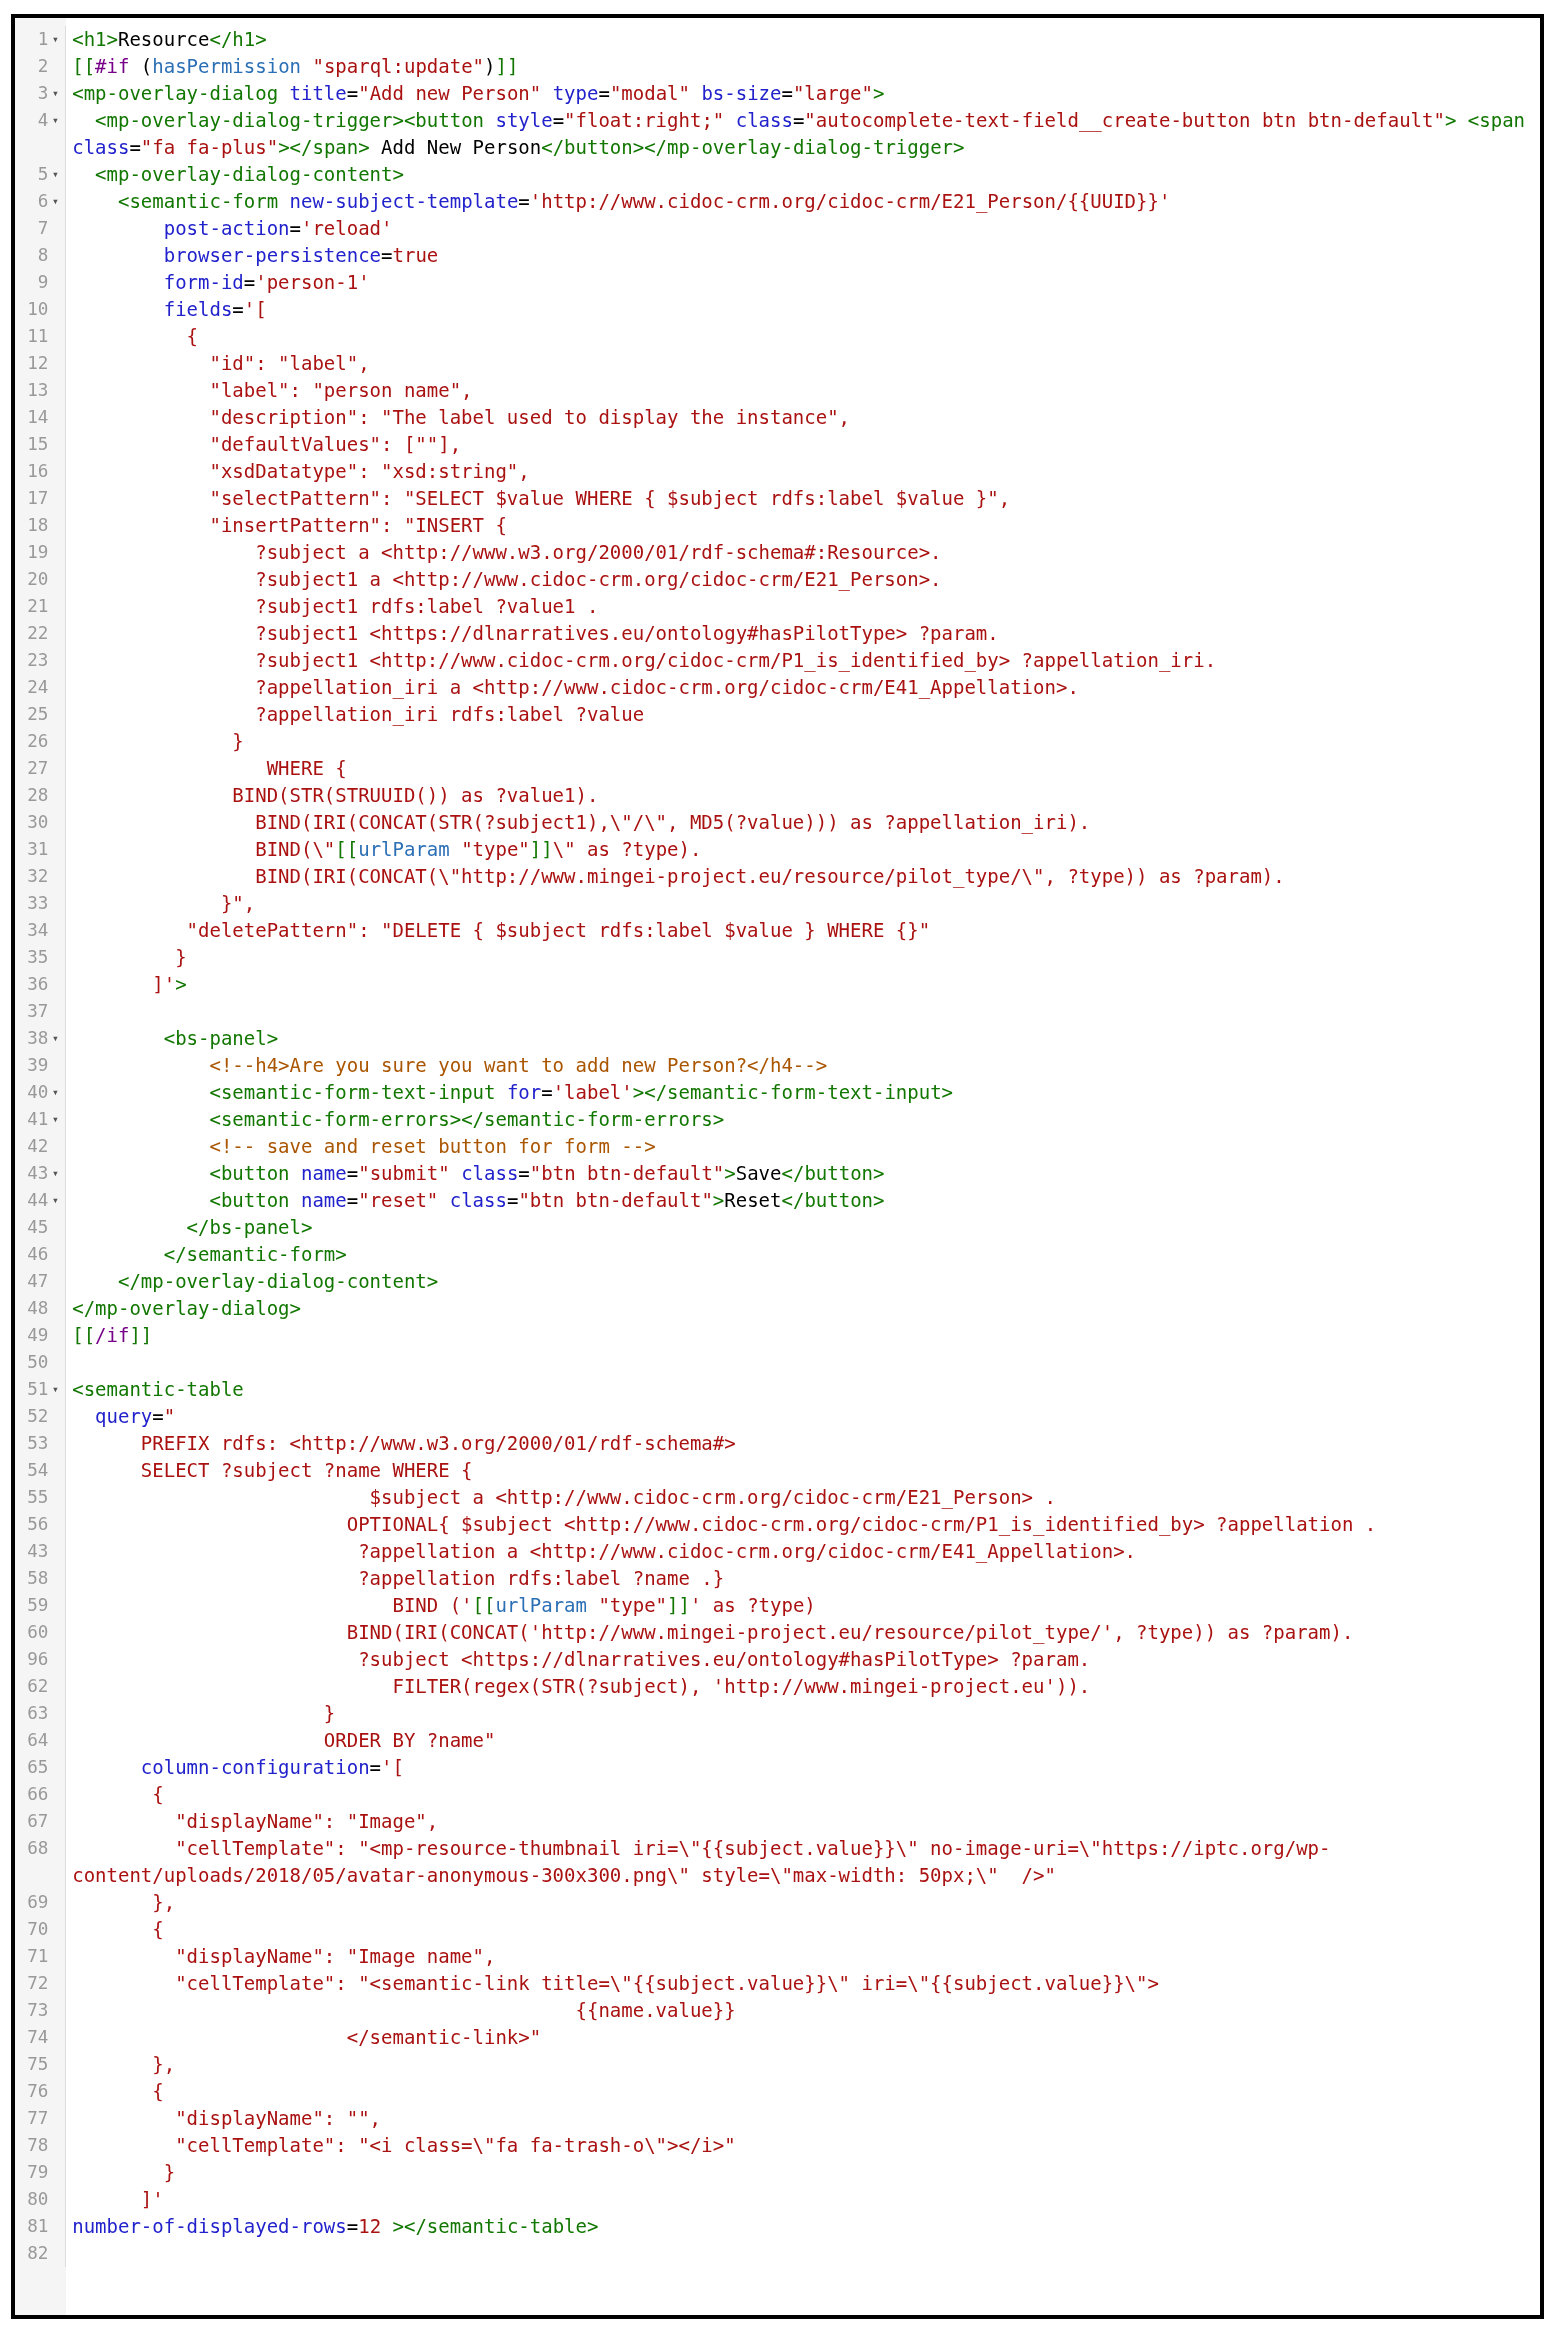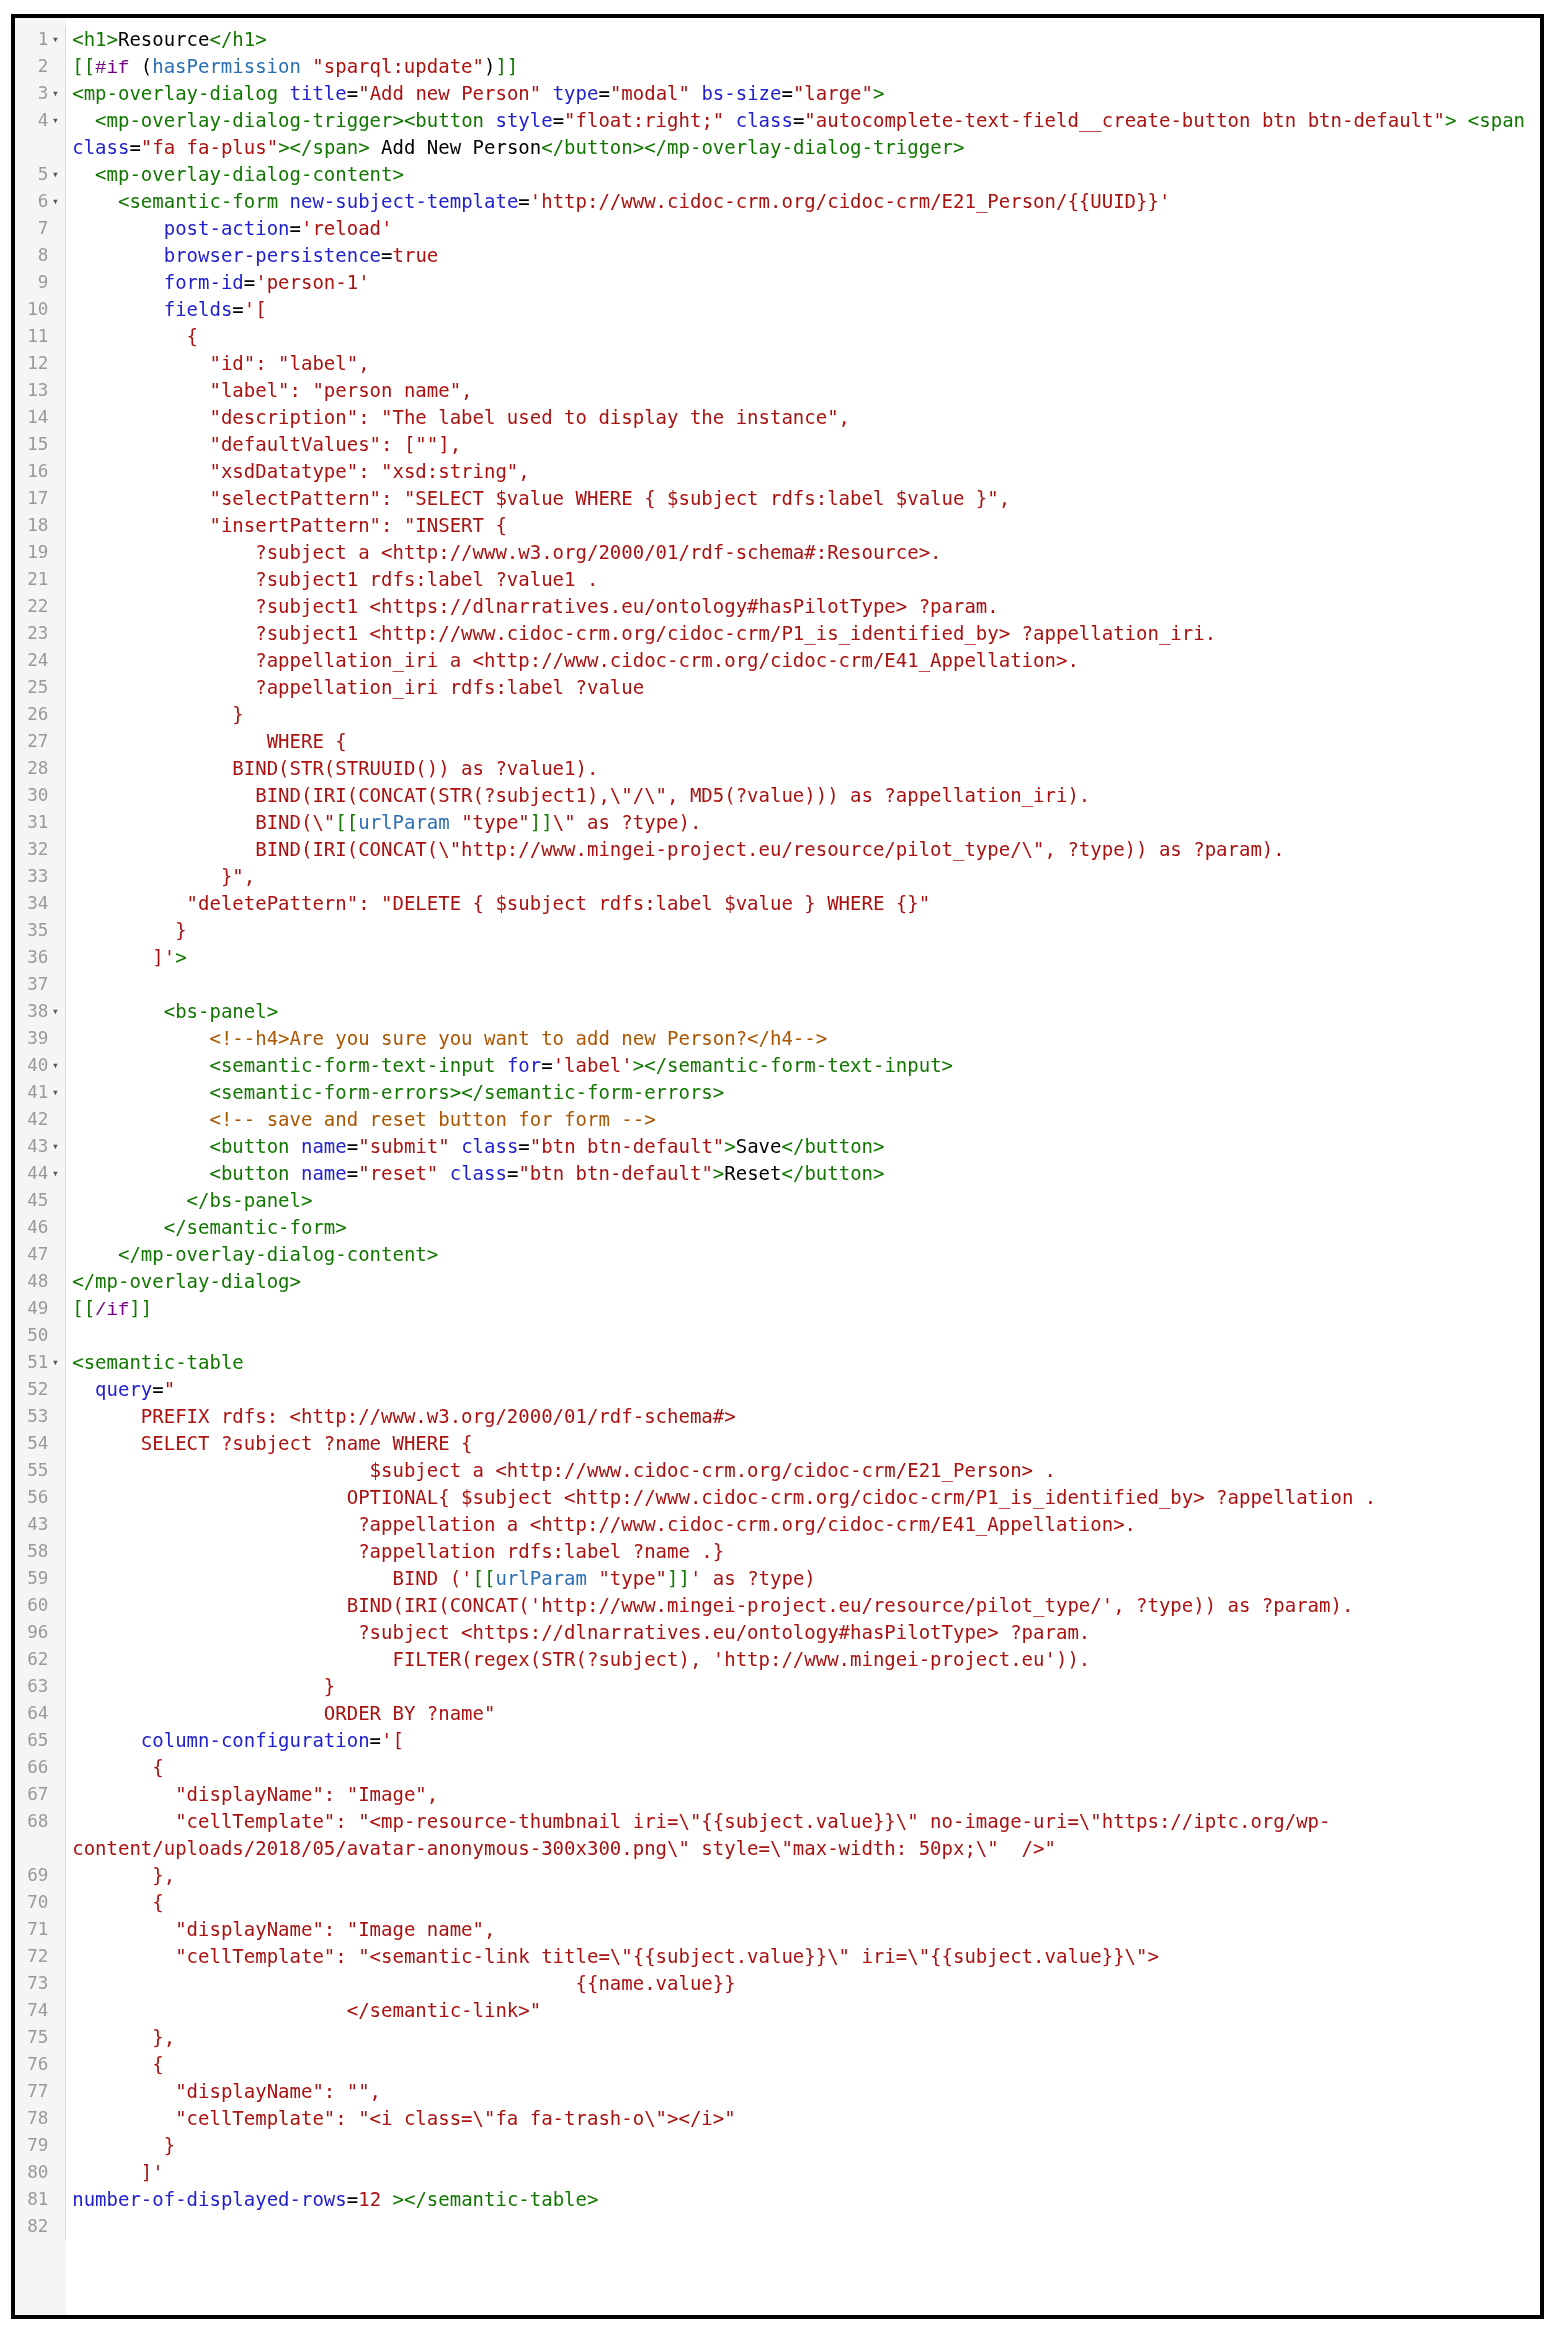--- a/index.html
+++ b/index.html
@@ -57,21 +57,21 @@
     font-size: 19px;
     line-height: 27px;
     color: var(--text, #000000);
     overflow: hidden;
   }
   .tok-t { color: var(--tag, #117700); }
   .tok-a { color: var(--attr, #2222cc); }
   .tok-s { color: var(--str, #aa1111); }
   .tok-x { color: var(--text, #000000); }
   .tok-c { color: var(--comment, #aa5500); }
-  .tok-k { color: var(--keyword, #770088); font-family: Liberation Mono, monospace; }
+  .tok-k { color: var(--keyword, #770088); }
   .tok-v { color: var(--variable, #2b6fb5); }
 </style>
 </head>
 <body>
 
 <div class="editor-frame">
   <div class="editor-scroll" id="editor-body">
       <div class="row"><div class="gutter-cell"><span class="lnum">1</span><span class="fold">▾</span></div><div class="code"><span class="tok-t">&lt;h1&gt;</span><span class="tok-x">Resource</span><span class="tok-t">&lt;/h1&gt;</span></div></div>
       <div class="row"><div class="gutter-cell"><span class="lnum">2</span><span class="fold"></span></div><div class="code"><span class="tok-t">[[</span><span class="tok-k">#if</span><span class="tok-x"> (</span><span class="tok-v">hasPermission</span><span class="tok-x"> </span><span class="tok-s">"sparql:update"</span><span class="tok-x">)</span><span class="tok-t">]]</span></div></div>
       <div class="row"><div class="gutter-cell"><span class="lnum">3</span><span class="fold">▾</span></div><div class="code"><span class="tok-t">&lt;mp-overlay-dialog</span><span class="tok-a"> title</span><span class="tok-x">=</span><span class="tok-s">"Add new Person"</span><span class="tok-a"> type</span><span class="tok-x">=</span><span class="tok-s">"modal"</span><span class="tok-a"> bs-size</span><span class="tok-x">=</span><span class="tok-s">"large"</span><span class="tok-t">&gt;</span></div></div>
@@ -85,20 +85,21 @@
       <div class="row"><div class="gutter-cell"><span class="lnum">10</span><span class="fold"></span></div><div class="code"><span class="tok-a">        fields</span><span class="tok-x">=</span><span class="tok-s">'[</span></div></div>
       <div class="row"><div class="gutter-cell"><span class="lnum">11</span><span class="fold"></span></div><div class="code"><span class="tok-s">          {</span></div></div>
       <div class="row"><div class="gutter-cell"><span class="lnum">12</span><span class="fold"></span></div><div class="code"><span class="tok-s">            "id": "label",</span></div></div>
       <div class="row"><div class="gutter-cell"><span class="lnum">13</span><span class="fold"></span></div><div class="code"><span class="tok-s">            "label": "person name",</span></div></div>
       <div class="row"><div class="gutter-cell"><span class="lnum">14</span><span class="fold"></span></div><div class="code"><span class="tok-s">            "description": "The label used to display the instance",</span></div></div>
       <div class="row"><div class="gutter-cell"><span class="lnum">15</span><span class="fold"></span></div><div class="code"><span class="tok-s">            "defaultValues": [""],</span></div></div>
       <div class="row"><div class="gutter-cell"><span class="lnum">16</span><span class="fold"></span></div><div class="code"><span class="tok-s">            "xsdDatatype": "xsd:string",</span></div></div>
       <div class="row"><div class="gutter-cell"><span class="lnum">17</span><span class="fold"></span></div><div class="code"><span class="tok-s">            "selectPattern": "SELECT $value WHERE { $subject rdfs:label $value }",</span></div></div>
       <div class="row"><div class="gutter-cell"><span class="lnum">18</span><span class="fold"></span></div><div class="code"><span class="tok-s">            "insertPattern": "INSERT {</span></div></div>
       <div class="row"><div class="gutter-cell"><span class="lnum">19</span><span class="fold"></span></div><div class="code"><span class="tok-s">                ?subject a &lt;http://www.w3.org/2000/01/rdf-schema#:Resource&gt;.</span></div></div>
+      <div class="row"><div class="gutter-cell"><span class="lnum">20</span><span class="fold"></span></div><div class="code"><span class="tok-s">                ?subject1 a &lt;http://www.cidoc-crm.org/cidoc-crm/E21_Person&gt;.</span></div></div>
       <div class="row"><div class="gutter-cell"><span class="lnum">21</span><span class="fold"></span></div><div class="code"><span class="tok-s">                ?subject1 rdfs:label ?value1 .</span></div></div>
       <div class="row"><div class="gutter-cell"><span class="lnum">22</span><span class="fold"></span></div><div class="code"><span class="tok-s">                ?subject1 &lt;https://dlnarratives.eu/ontology#hasPilotType&gt; ?param.</span></div></div>
       <div class="row"><div class="gutter-cell"><span class="lnum">23</span><span class="fold"></span></div><div class="code"><span class="tok-s">                ?subject1 &lt;http://www.cidoc-crm.org/cidoc-crm/P1_is_identified_by&gt; ?appellation_iri.</span></div></div>
       <div class="row"><div class="gutter-cell"><span class="lnum">24</span><span class="fold"></span></div><div class="code"><span class="tok-s">                ?appellation_iri a &lt;http://www.cidoc-crm.org/cidoc-crm/E41_Appellation&gt;.</span></div></div>
       <div class="row"><div class="gutter-cell"><span class="lnum">25</span><span class="fold"></span></div><div class="code"><span class="tok-s">                ?appellation_iri rdfs:label ?value</span></div></div>
       <div class="row"><div class="gutter-cell"><span class="lnum">26</span><span class="fold"></span></div><div class="code"><span class="tok-s">              }</span></div></div>
       <div class="row"><div class="gutter-cell"><span class="lnum">27</span><span class="fold"></span></div><div class="code"><span class="tok-s">                 WHERE {</span></div></div>
       <div class="row"><div class="gutter-cell"><span class="lnum">28</span><span class="fold"></span></div><div class="code"><span class="tok-s">              BIND(STR(STRUUID()) as ?value1).</span></div></div>
       <div class="row"><div class="gutter-cell"><span class="lnum">30</span><span class="fold"></span></div><div class="code"><span class="tok-s">                BIND(IRI(CONCAT(STR(?subject1),\"/\", MD5(?value))) as ?appellation_iri).</span></div></div>
       <div class="row"><div class="gutter-cell"><span class="lnum">31</span><span class="fold"></span></div><div class="code"><span class="tok-s">                BIND(\"</span><span class="tok-t">[[</span><span class="tok-v">urlParam</span><span class="tok-x"> </span><span class="tok-s">"type"</span><span class="tok-t">]]</span><span class="tok-s">\" as ?type).</span></div></div>

